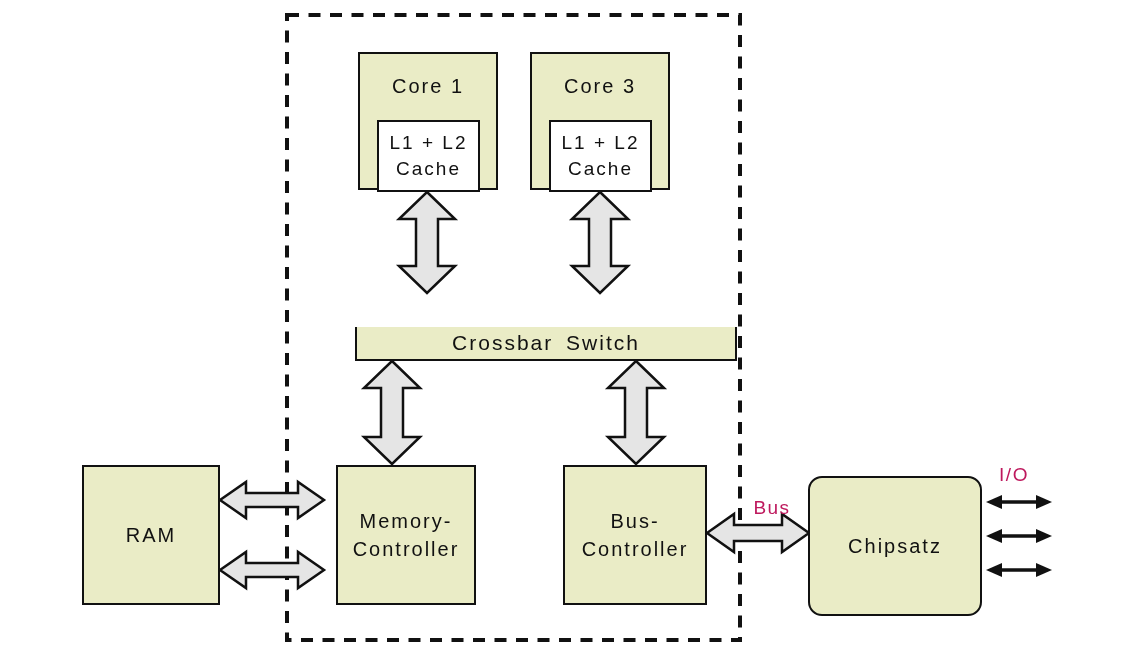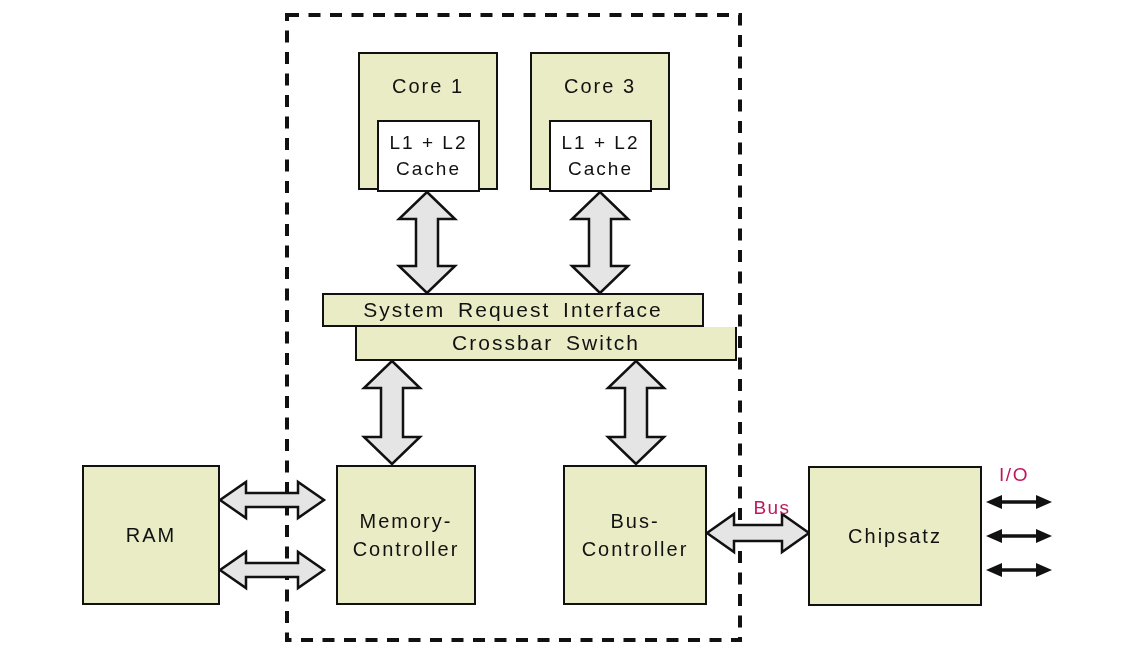--- a/index.html
+++ b/index.html
@@ -69,38 +69,35 @@
 
   <div class="box cache" style="left:377px;top:120px;width:103px;height:72px;">
     <span>L1 + L2</span>
     <span>Cache</span>
   </div>
   <div class="box cache" style="left:549px;top:120px;width:103px;height:72px;">
     <span>L1 + L2</span>
     <span>Cache</span>
   </div>
 
-  <div class="box bar" style="left:322px;top:293px;width:382px;height:34px;">
-    <span>System Request Interface</span>
-  </div>
   <div class="box bar no-top" style="left:322px;top:327px;width:382px;height:34px;">
     <span>Crossbar Switch</span>
   </div>
 
   <div class="box" style="left:82px;top:465px;width:138px;height:140px;">
     <span>RAM</span>
   </div>
   <div class="box" style="left:336px;top:465px;width:140px;height:140px;">
     <span>Memory-</span>
     <span>Controller</span>
   </div>
   <div class="box" style="left:563px;top:465px;width:144px;height:140px;">
     <span>Bus-</span>
     <span>Controller</span>
   </div>
-  <div class="box" style="left:808px;top:466px;width:174px;height:140px;">
+  <div class="box" style="left:808px;top:476px;width:174px;height:140px;border-radius:14px;">
     <span>Chipsatz</span>
   </div>
 
   <div class="lbl" style="left:740px;top:497px;width:64px;">Bus</div>
   <div class="lbl" style="left:988px;top:464px;width:52px;">I/O</div>
 
 </div>
 
 </body></html>

